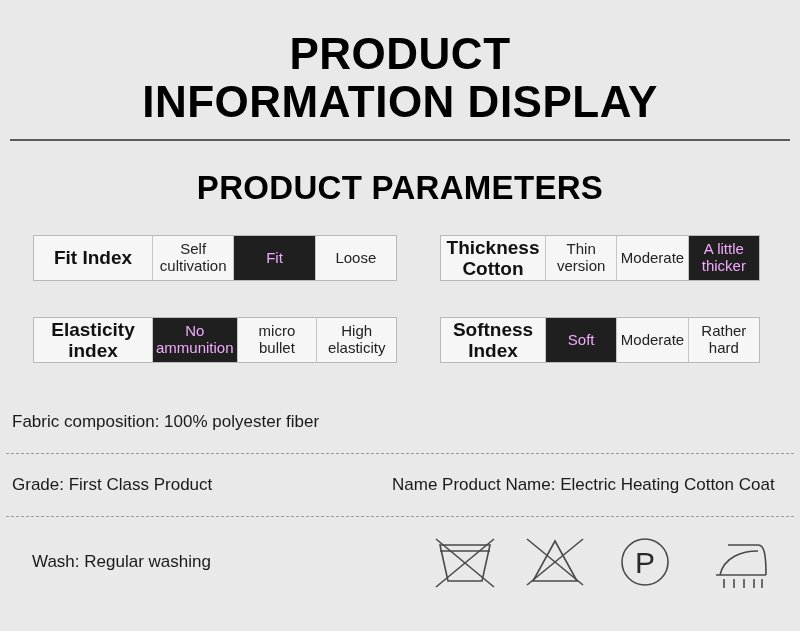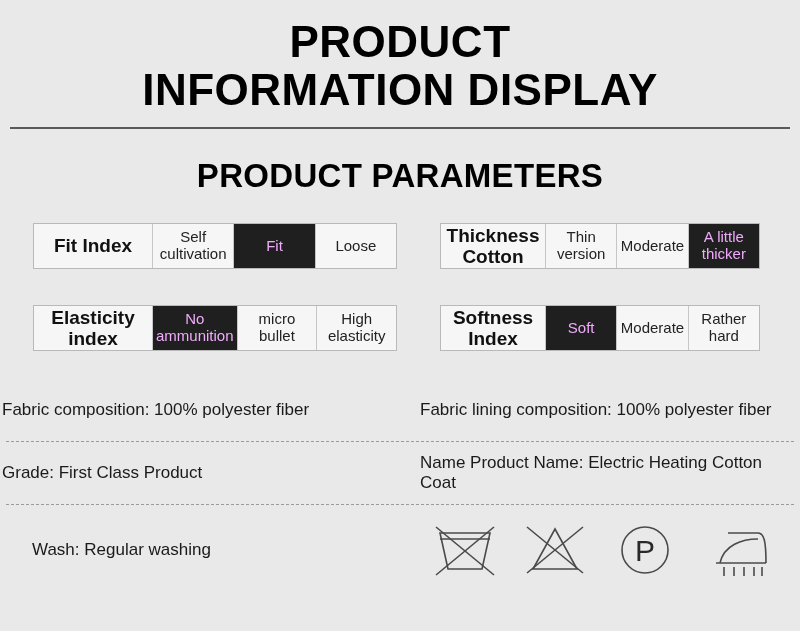--- a/index.html
+++ b/index.html
@@ -11,21 +11,21 @@
     height: 631px;
     background: #e9e9e9;
     font-family: "Liberation Sans", sans-serif;
     color: #111;
     overflow: hidden;
     position: relative;
   }
 
   
   .header {
-    padding-top: 18px;
+    padding-top: 30px;
     text-align: center;
   }
   .title-line {
     font-weight: bold;
     color: #000;
     letter-spacing: 0.5px;
     line-height: 1.08;
   }
   .title-line-1 { font-size: 44px; }
   .title-line-2 { font-size: 44px; }
@@ -98,26 +98,25 @@
 
   
   .info-block {
     position: relative;
     margin-top: 6px;
   }
   .info-row {
     display: flex;
     align-items: center;
     height: 62px;
-    padding: 0 2px;
+    padding: 0 12px;
     box-sizing: border-box;
     font-size: 17px;
     color: #1a1a1a;
     position: relative;
-    gap: 38px;
   }
   .info-row .cell-a {
     flex: 0 0 380px;
   }
   .info-row .cell-b {
     flex: 1 1 auto;
   }
   .rule-dashed {
     height: 0;
     border-top: 1px dashed #9b9b9b;
@@ -188,21 +187,20 @@
     <div class="param-cell opt">Moderate</div>
     <div class="param-cell opt">Rather hard</div>
   </div>
 
 </div>
 
 <div class="info-block">
 
   <div class="info-row">
     <div class="cell-a">Fabric composition: 100% polyester fiber</div>
-    <div class="cell-b">Fabric lining composition: 100% polyester fiber</div>
   </div>
 
   <div class="rule-dashed"></div>
 
   <div class="info-row">
     <div class="cell-a">Grade: First Class Product</div>
     <div class="cell-b">Name Product Name: Electric Heating Cotton Coat</div>
   </div>
 
   <div class="rule-dashed"></div>

